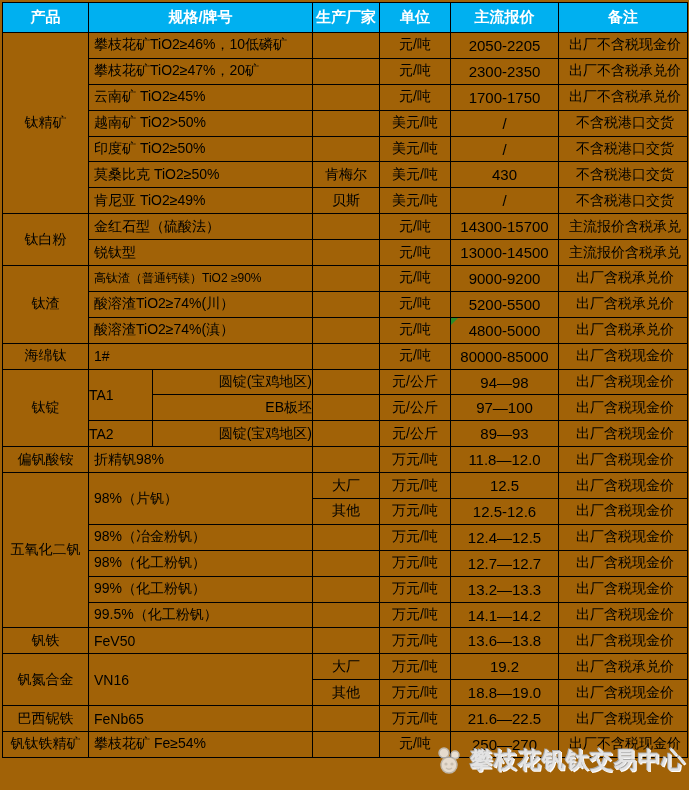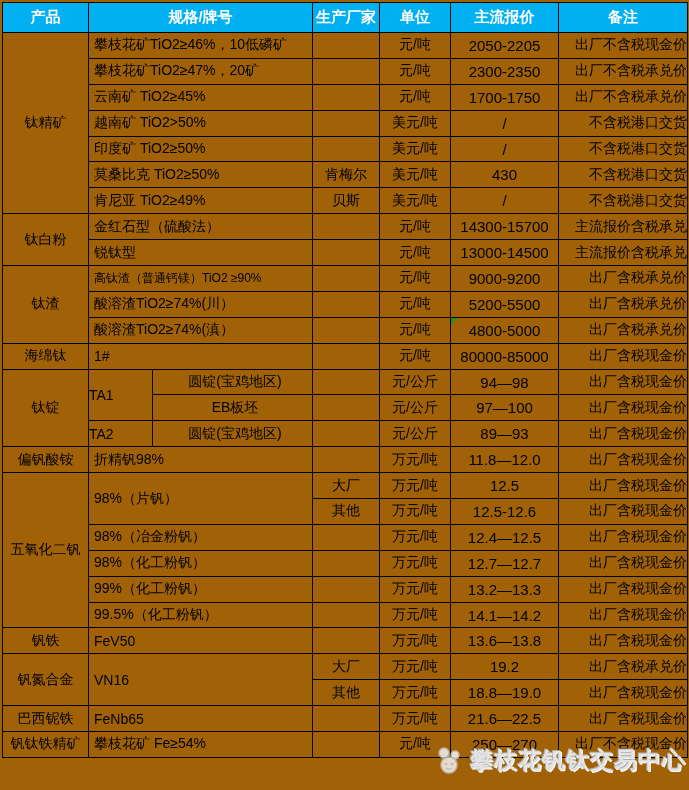--- a/index.html
+++ b/index.html
@@ -9,25 +9,25 @@
   table{table-layout:fixed;border-collapse:collapse;width:685px;margin:2px 0 0 2px;}
   th,td{border:1px solid #000;overflow:hidden;white-space:nowrap;padding:0;vertical-align:middle;}
   thead tr{height:30px;}
   tbody tr{height:25.9px;}
   th{background:var(--header-bg,#00B0F0);color:var(--header-fg,#fff);font-weight:bold;font-size:15px;text-align:center;}
   td{font-size:14px;}
 
   .c-product{text-align:center;}
   .c-spec{text-align:left;padding-left:5px;}
   .c-grade{text-align:left;padding-left:0;}
-  .c-subspec{text-align:center;padding-left:5px;}
+  .c-subspec{text-align:right;padding-left:5px;}
   .c-mfr{text-align:center;}
   .c-unit{text-align:center;}
   .c-price{text-align:center;font-size:15px;}
-  .c-note{text-align:right;padding-left:4px;}
+  .c-note{text-align:center;padding-left:4px;}
   .small{font-size:12px;}
   .has-marker{position:relative;text-align:center;}
   .corner-marker{position:absolute;top:0;left:0;width:0;height:0;
     border-top:7px solid #2a8f2a;border-right:7px solid transparent;}
 
   .watermark{position:absolute;top:743px;right:3px;display:flex;align-items:center;gap:3px;pointer-events:none;}
   .watermark-text{font-size:23px;font-weight:bold;letter-spacing:1px;color:#e3e3e3;
     text-shadow:-1px -1px 0 #ababab,1px 1px 0 #ffffff;}
   .watermark-logo{width:34px;height:34px;opacity:0.85;}
 </style>

